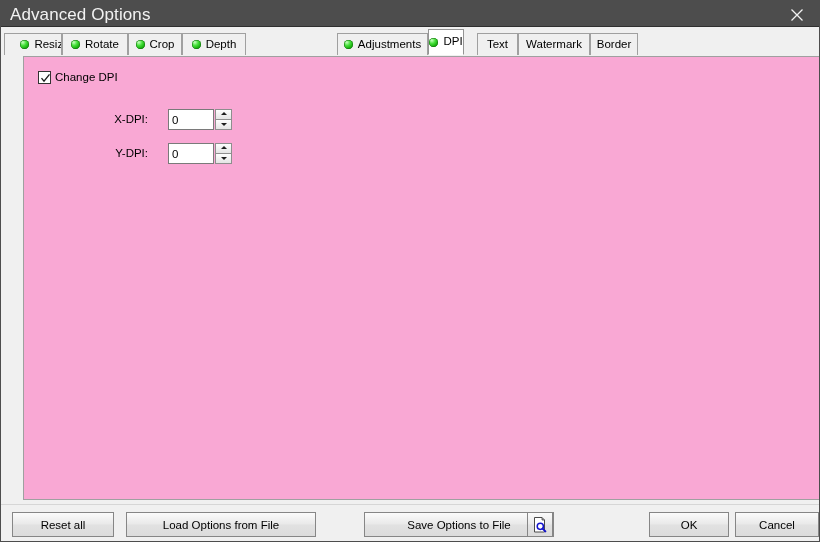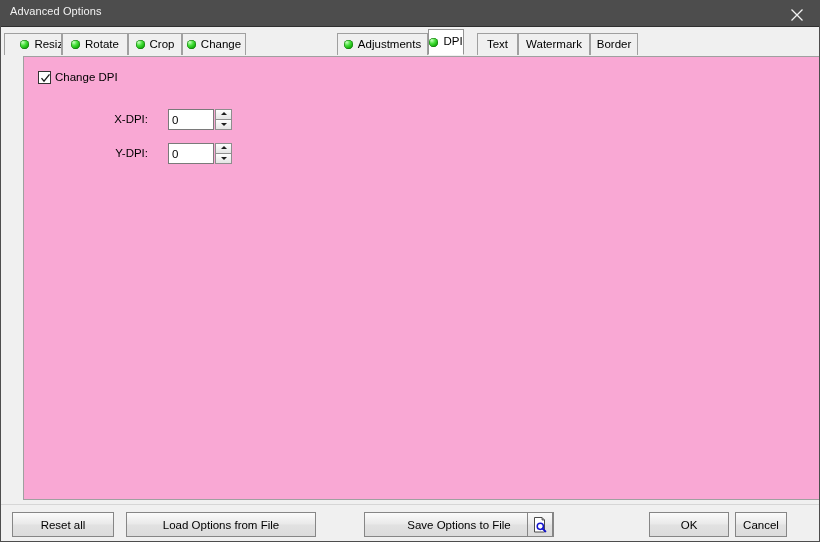--- a/index.html
+++ b/index.html
@@ -28,21 +28,21 @@
     width: 820px;
     height: 27px;
     background: #4d4d4d;
     border-bottom: 1px solid #2f2f2f;
     box-sizing: border-box;
   }
   #title-text {
     position: absolute;
     left: 10px;
     top: 5px;
-    font-size: 11px;
+    font-size: 17px;
     color: #f2f2f2;
     letter-spacing: 0.1px;
     white-space: nowrap;
   }
   #close-button {
     position: absolute;
     right: 0px;
     top: 0px;
     width: 46px;
     height: 26px;
@@ -241,21 +241,21 @@
     align-items: center;
     justify-content: center;
     cursor: default;
     white-space: nowrap;
   }
   #btn-reset      { left: 12px;  width: 102px; }
   #btn-load       { left: 126px; width: 190px; }
   #btn-save       { left: 326px; width: 190px; margin-left: 38px; }
   #btn-preview    { left: 527px; width: 26px; padding: 0; }
   #btn-ok         { left: 649px; width: 80px; }
-  #btn-cancel     { left: 735px; width: 52px; }
+  #btn-cancel     { left: 735px; width: 84px; }
 
   #window-border {
     position: absolute;
     left: 0; top: 0;
     width: 820px; height: 542px;
     box-sizing: border-box;
     border: 1px solid #4d4d4d;
     pointer-events: none;
   }
 </style>
@@ -285,21 +285,21 @@
       <span class="tab-label">Rotate</span>
     </div>
 
     <div class="tab" style="left:128px;width:54px;">
       <span class="bullet"></span>
       <span class="tab-label">Crop</span>
     </div>
 
     <div class="tab" style="left:182px;width:64px;">
       <span class="bullet"></span>
-      <span class="tab-label">Change</span>
+      <span class="tab-label">Depth</span>
     </div>
 
 
     <div class="tab" style="left:337px;width:91px;">
       <span class="bullet"></span>
       <span class="tab-label">Adjustments</span>
     </div>
 
     <div class="tab active" style="left:428px;width:36px;">
       <span class="bullet"></span>

